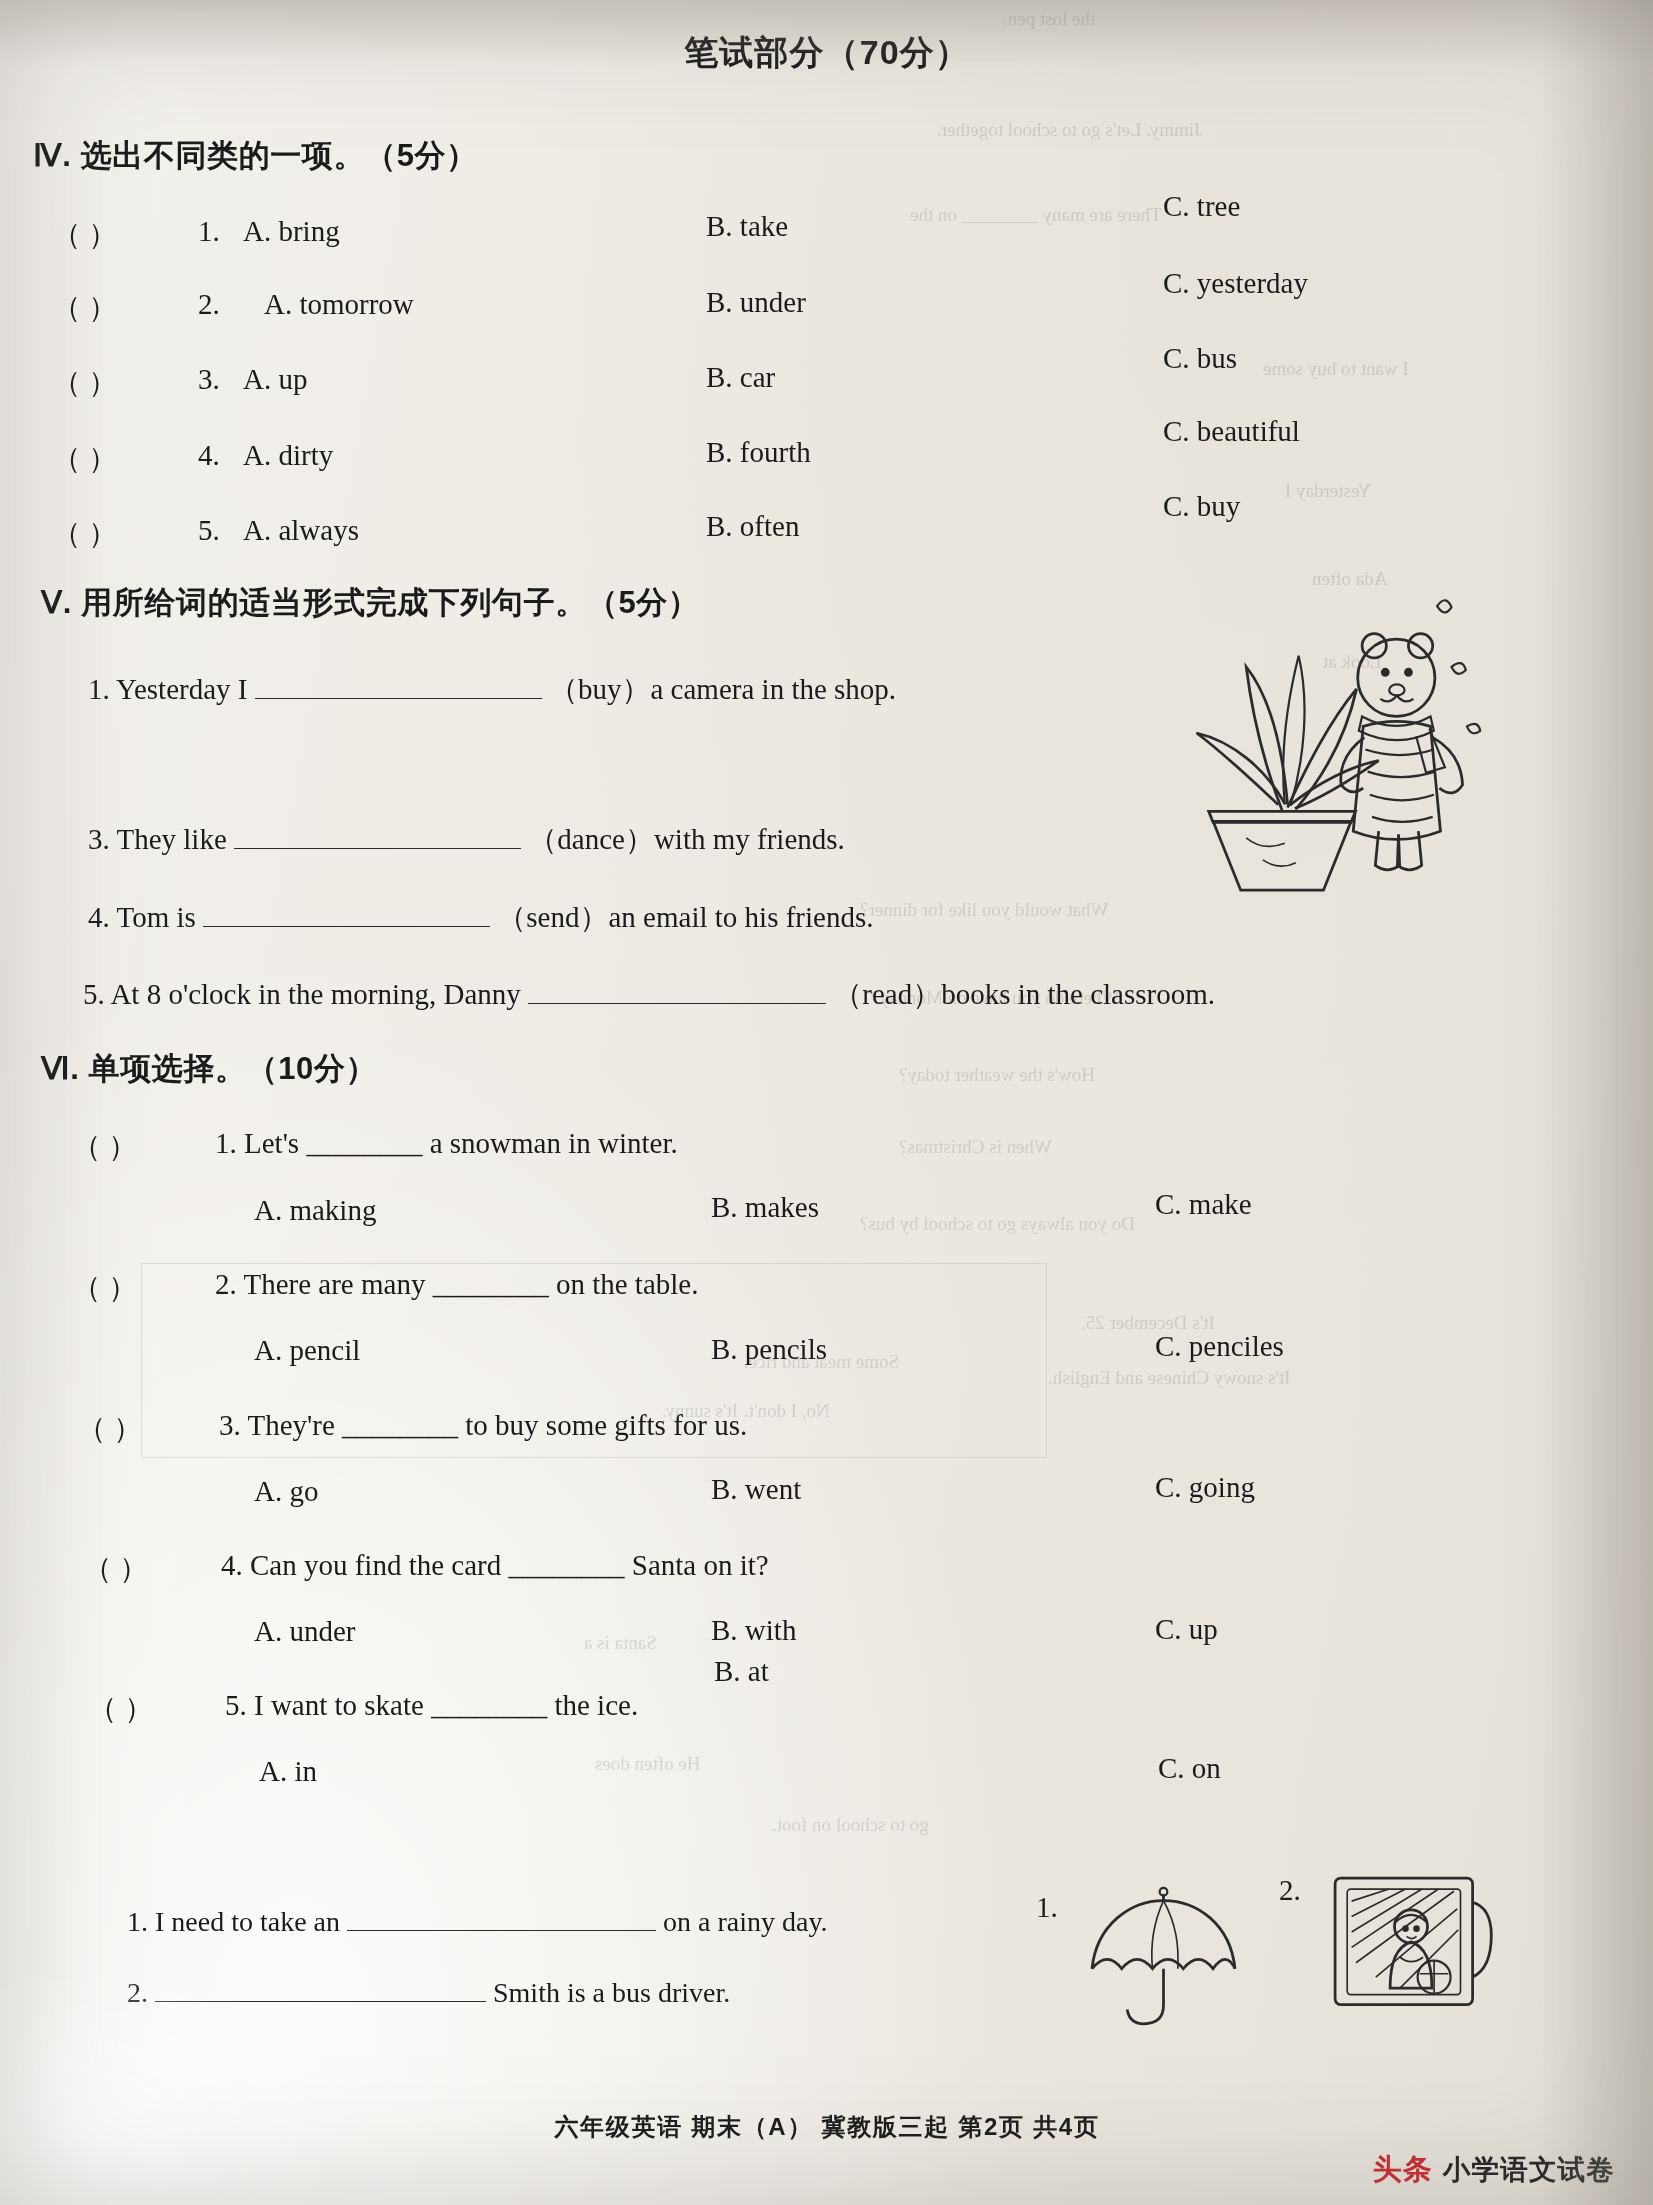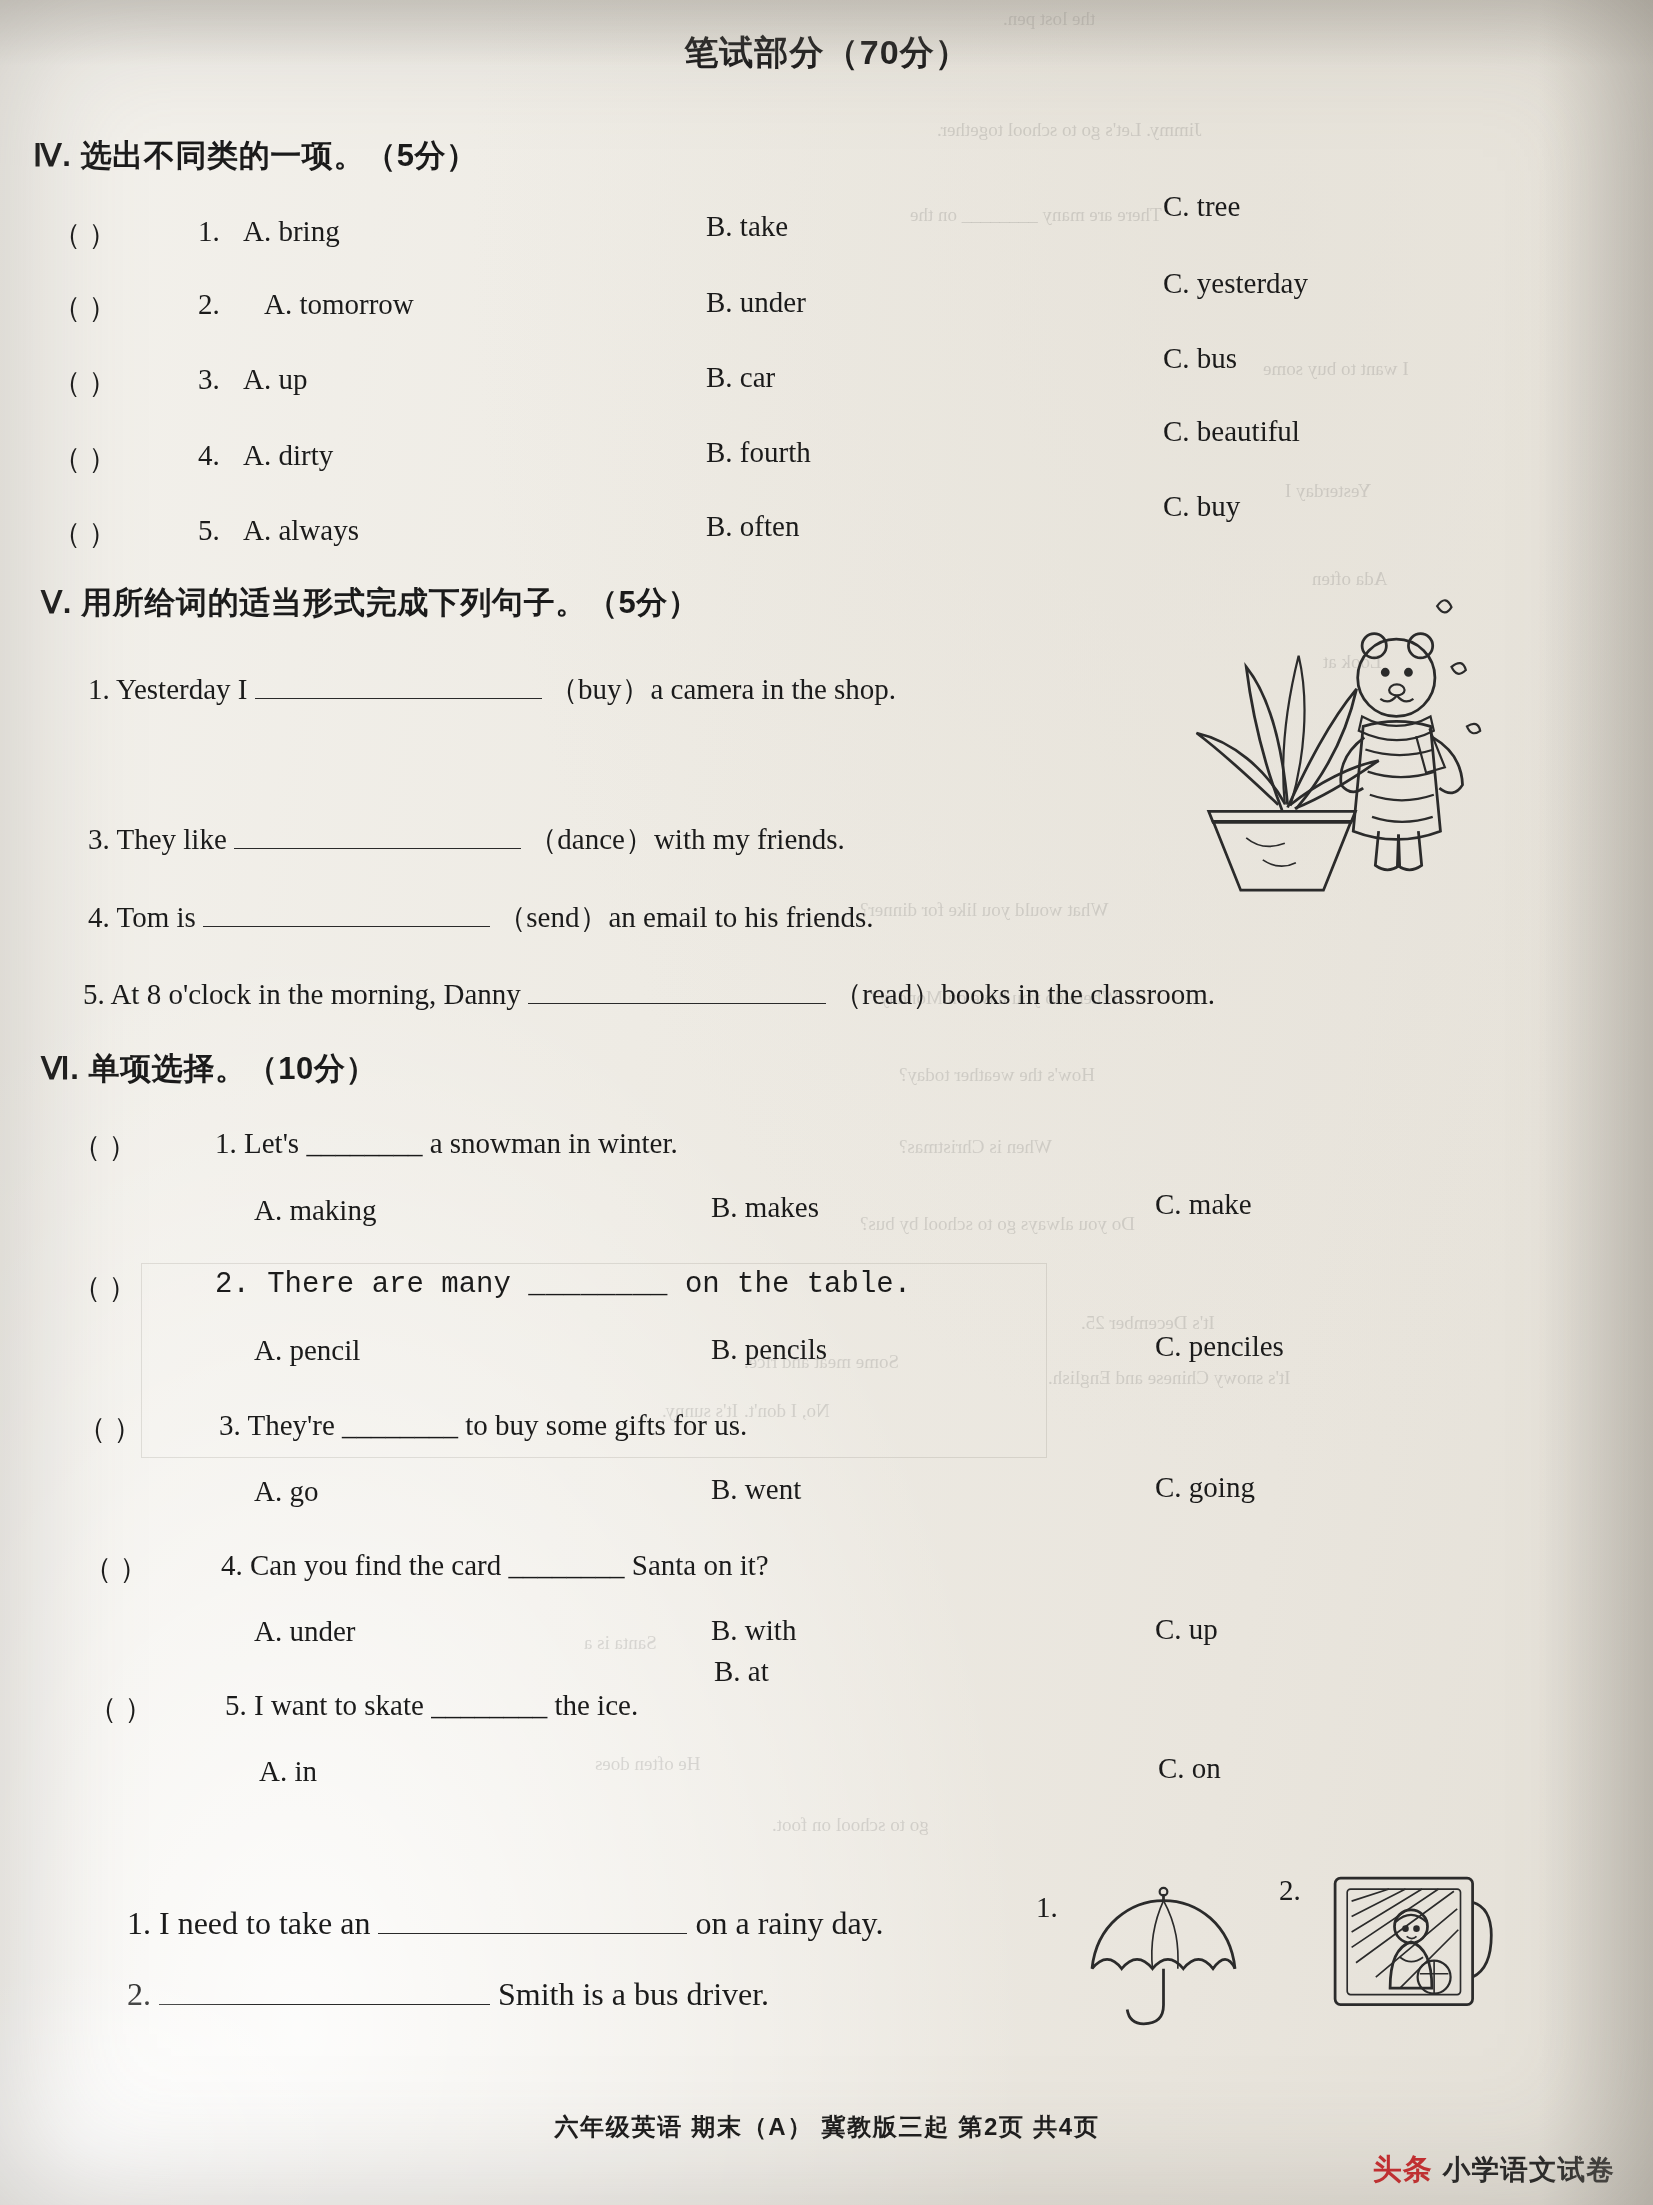--- a/index.html
+++ b/index.html
@@ -50,21 +50,21 @@
     font-weight:bold;
     font-size:31px;
     letter-spacing:0.6px;
     white-space:nowrap;
   }
   .line{
     position:absolute;
     font-size:29px;
     white-space:nowrap;
   }
-  .line.small{font-size:32px;}
+  .line.small{font-size:28px;}
   .opt{
     position:absolute;
     font-size:29px;
     white-space:nowrap;
   }
   .paren{
     position:absolute;
     font-size:29px;
     letter-spacing:0px;
     white-space:nowrap;
@@ -261,21 +261,21 @@
 
   <div class="sec-head" style="left:41px;top:1048px;">Ⅵ. 单项选择。（10分）</div>
 
   <div class="paren" style="left:72px;top:1127px;">（      ）</div>
   <div class="line" style="left:215px;top:1127px;">1. Let's ________ a snowman in winter.</div>
   <div class="opt" style="left:254px;top:1194px;">A. making</div>
   <div class="opt" style="left:711px;top:1191px;">B. makes</div>
   <div class="opt" style="left:1155px;top:1188px;">C. make</div>
 
   <div class="paren" style="left:72px;top:1268px;">（      ）</div>
-  <div class="line" style="left:215px;top:1268px;font-family:Liberation Mono, monospace;">2. There are many ________ on the table.</div>
+  <div class="line" style="left:215px;top:1268px;">2. There are many ________ on the table.</div>
   <div class="opt" style="left:254px;top:1334px;">A. pencil</div>
   <div class="opt" style="left:711px;top:1333px;">B. pencils</div>
   <div class="opt" style="left:1155px;top:1330px;">C. penciles</div>
 
   <div class="paren" style="left:77px;top:1409px;">（      ）</div>
   <div class="line" style="left:219px;top:1409px;">3. They're ________ to buy some gifts for us.</div>
   <div class="opt" style="left:254px;top:1475px;">A. go</div>
   <div class="opt" style="left:711px;top:1473px;">B. went</div>
   <div class="opt" style="left:1155px;top:1471px;">C. going</div>
 

